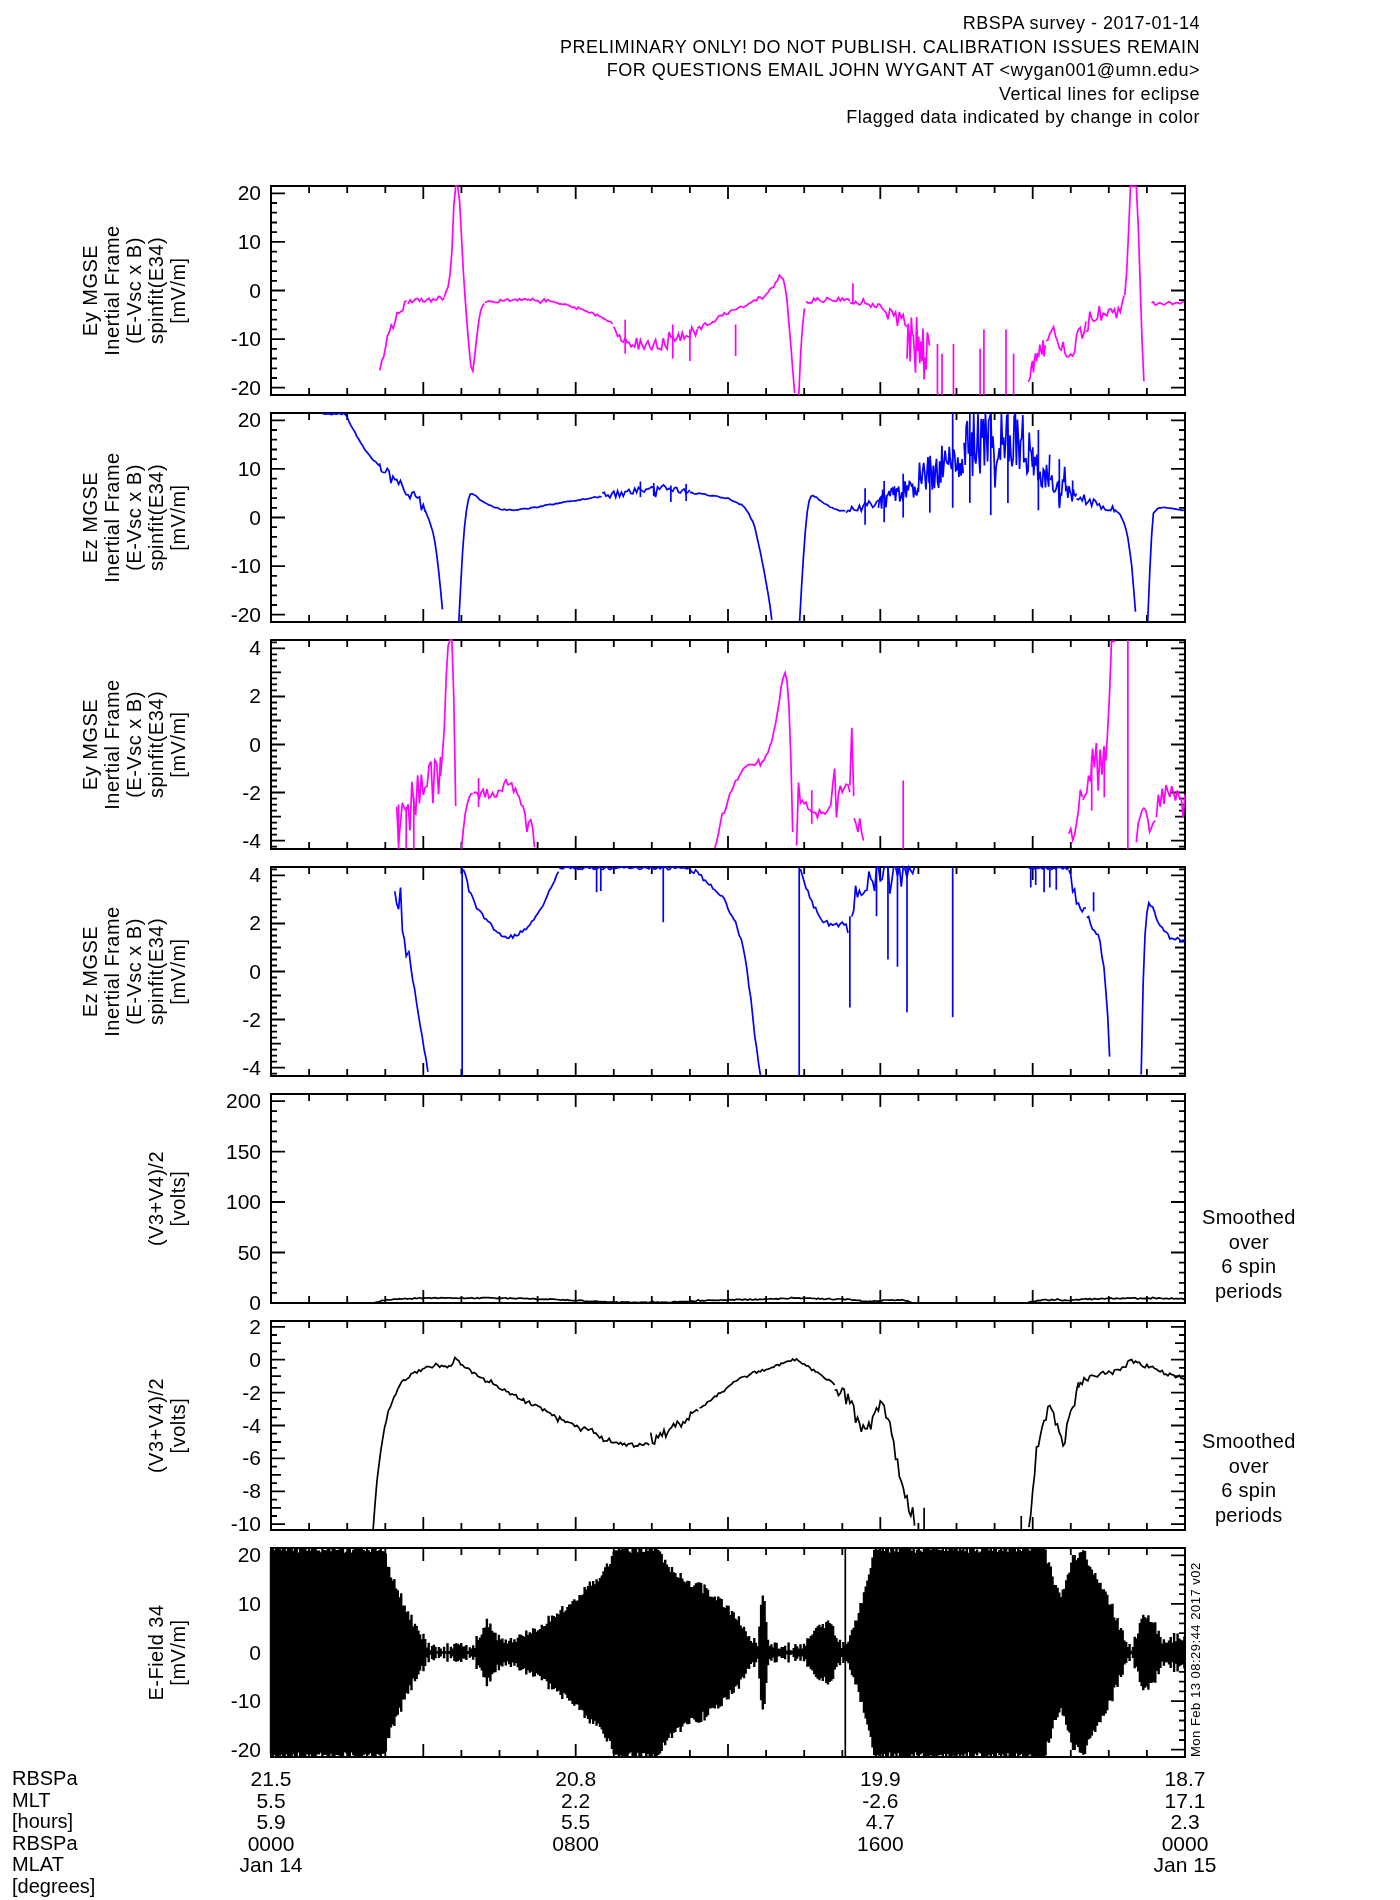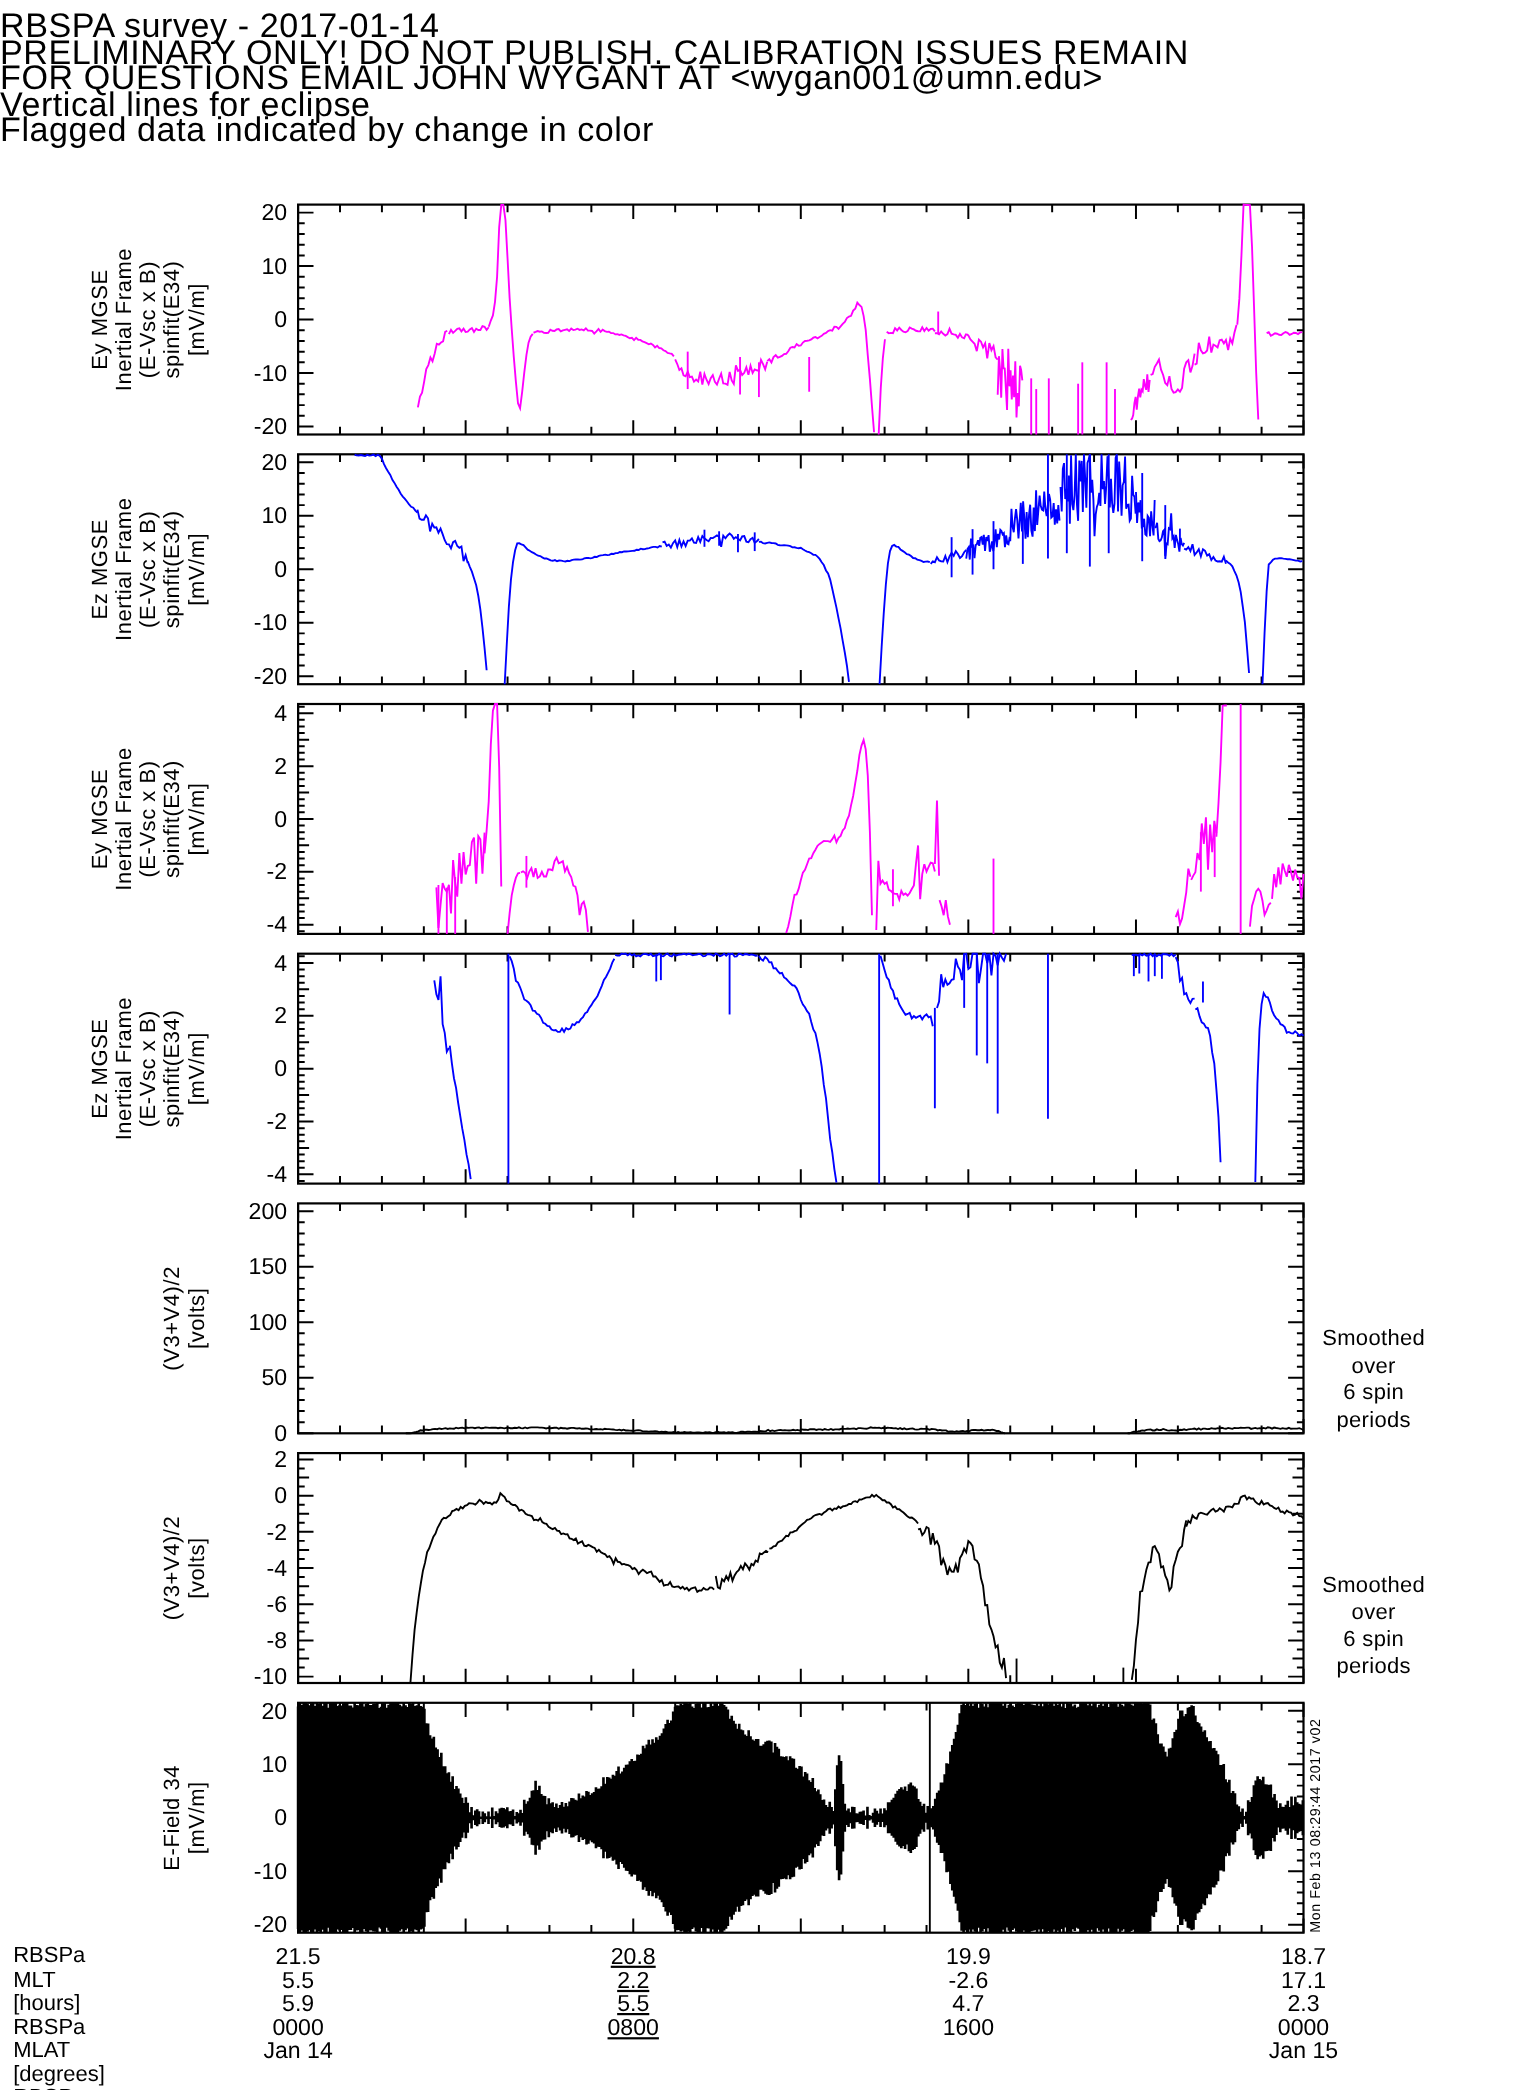--- a/index.html
+++ b/index.html
@@ -1,19 +1,19 @@
 <!DOCTYPE html>
 <html><head>
 <meta charset="utf-8">
 <style>
   html,body{margin:0;padding:0;background:#fff;}
   .figure{position:relative;width:1400px;height:1900px;background:#ffffff;overflow:hidden;
           font-family:"Liberation Sans",sans-serif;color:#000;}
-  .title{position:absolute;top:12px;left:0;width:1200px;text-align:left;
-         font-size:31px;line-height:23.5px;letter-spacing:0.5px;white-space:nowrap;}
+  .title{position:absolute;top:12px;left:0;width:1200px;text-align:right;
+         font-size:18px;line-height:23.5px;letter-spacing:0.5px;white-space:nowrap;}
   .title div{white-space:nowrap;}
   svg text{font-family:"Liberation Sans",sans-serif;fill:#000;}
   .note{position:absolute;left:1202px;font-size:20px;line-height:24.5px;letter-spacing:0.3px;text-align:center;}
   .note div{white-space:nowrap;}
   .note-p5{top:1205px;}
   .note-p6{top:1429px;}
   .vstamp{position:absolute;left:1188px;top:1757px;width:210px;font-size:13px;letter-spacing:0.5px;
           transform:rotate(-90deg);transform-origin:0 0;white-space:nowrap;}
   .axis-left{position:absolute;left:12px;top:1768px;width:190px;font-size:20px;line-height:21.5px;}
   .axis-left div{white-space:nowrap;}
@@ -275,21 +275,21 @@
   </div>
 
   <div id="axis-cols">
       <div class="axis-col" style="left: 201px; top: 1768px;">
         <div>21.5</div>
         <div>5.5</div>
         <div>5.9</div>
         <div>0000</div>
         <div>Jan 14</div>
       </div>
-      <div class="axis-col" style="left: 505.667px; top: 1768px; text-decoration: underline;">
+      <div class="axis-col" style="left: 505.667px; top: 1768px;">
         <div>20.8</div>
         <div>2.2</div>
         <div>5.5</div>
         <div>0800</div>
         <div></div>
       </div>
       <div class="axis-col" style="left: 810.333px; top: 1768px;">
         <div>19.9</div>
         <div>-2.6</div>
         <div>4.7</div>

